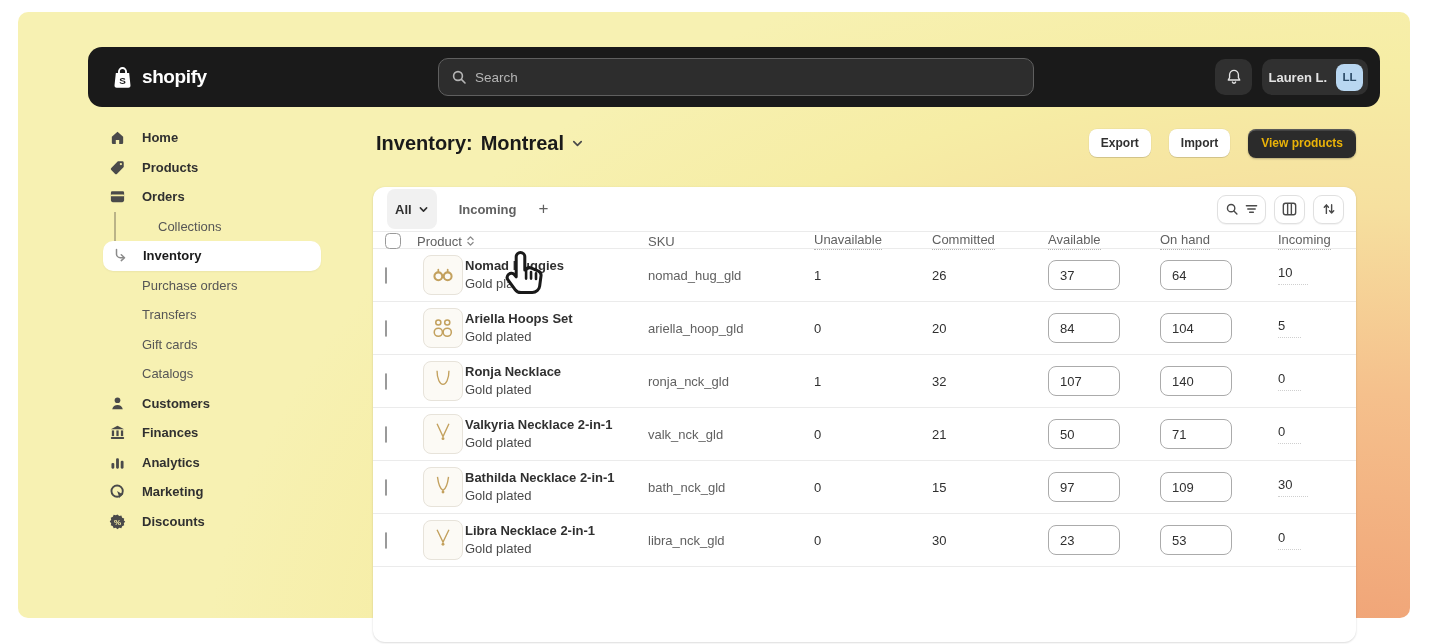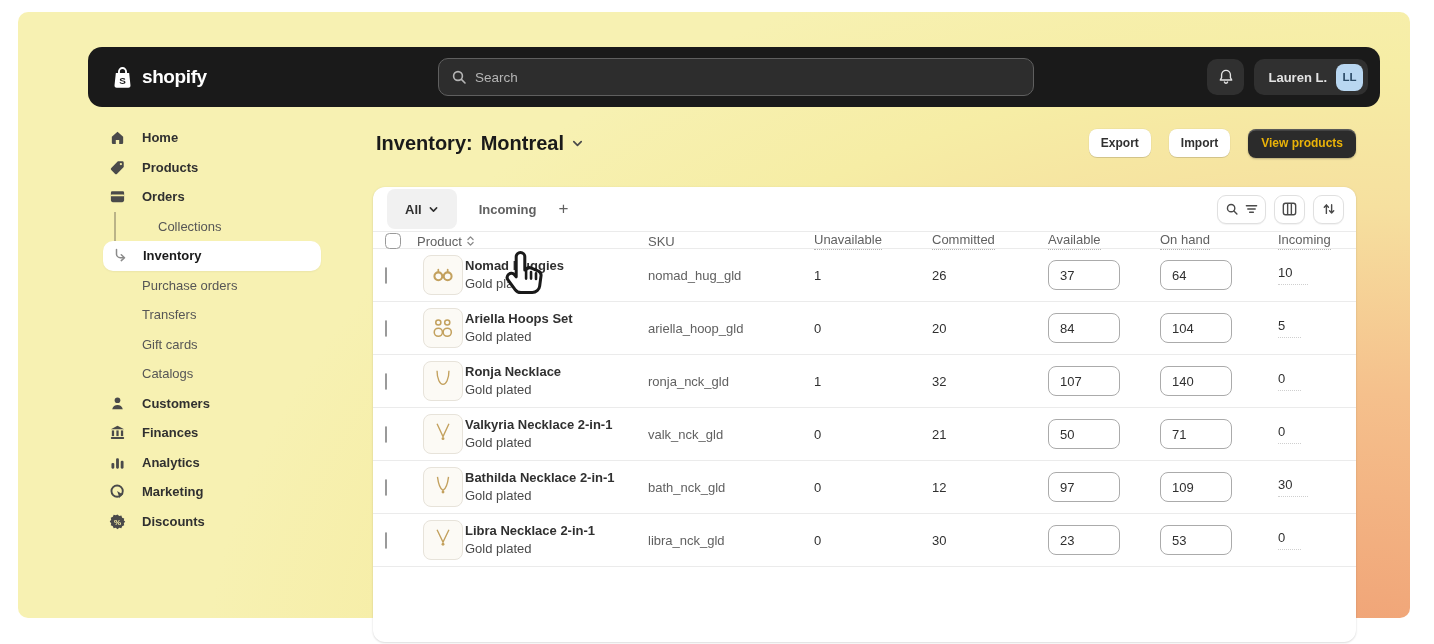--- a/index.html
+++ b/index.html
@@ -14,21 +14,21 @@
     border-radius:14px; display:flex; align-items:center; }
   .logo { display:flex; align-items:center; gap:7px; margin-left:22px; }
   .logo .word { color:#fff; font-size:19px; font-weight:bold; letter-spacing:-0.4px; }
   .searchbar { position:absolute; left:350px; top:11px; width:596px; height:38px; background:#2d2d2d;
     border:1px solid #5f5f5f; border-radius:10px; display:flex; align-items:center; gap:8px; padding:0 12px;
     color:#b5b5b5; font-size:13.5px; cursor:text; }
   .top-right { position:absolute; right:12px; top:12px; display:flex; align-items:center; gap:10px; }
   .bell-btn { width:37px; height:36px; background:#303030; border:none; border-radius:10px;
     display:flex; align-items:center; justify-content:center; cursor:pointer; }
   .user-chip { height:36px; background:#303030; border-radius:10px; display:flex; align-items:center;
-    gap:9px; padding:0 5px 0 14px; cursor:pointer; }
+    gap:9px; padding:0 5px 0 6px; cursor:pointer; }
   .user-chip .name { color:#e3e3e3; font-size:13px; font-weight:600; }
   .avatar { width:27px; height:27px; background:#b9d7f1; color:#2b4a66; border-radius:8px;
     display:flex; align-items:center; justify-content:center; font-size:11.5px; font-weight:bold; }
 
   
   .sidebar { position:absolute; left:85px; top:111px; width:218px; }
   .side-item { height:29.5px; display:flex; align-items:center; font-size:13px; font-weight:600;
     color:#303030; cursor:pointer; border-radius:10px; }
   .side-item .ico { width:17px; display:flex; justify-content:center; margin:0 0 0 6px; }
   .side-item .lbl { margin-left:16px; }
@@ -49,21 +49,21 @@
     font-size:12px; font-weight:600; color:#303030; cursor:pointer;
     box-shadow:0 1px 0 rgba(0,0,0,.12), 0 0 0 .5px rgba(0,0,0,.06); }
   .btn-dark { height:29px; padding:0 13px; background:#2b2b2b; border:none; border-radius:8px;
     font-size:12px; font-weight:600; color:#eab308; cursor:pointer;
     box-shadow:inset 0 1.5px 0 rgba(255,255,255,.22), 0 1px 2px rgba(0,0,0,.25); }
 
   
   .card { position:absolute; left:355px; top:175px; width:983px; height:455px; background:#fff;
     border-radius:12px; box-shadow:0 1px 2px rgba(0,0,0,.12), 0 0 3px rgba(0,0,0,.05); overflow:hidden; }
   .tabs-row { height:44px; display:flex; align-items:center; padding:0 12px 0 14px; }
-  .tab-pill { height:40px; padding:0 18px; background:#f1f1f1; border:none; border-radius:8px;
+  .tab-pill { height:40px; padding:0 8px; background:#f1f1f1; border:none; border-radius:8px;
     font-size:13px; font-weight:600; color:#303030; display:flex; align-items:center; gap:6px; cursor:pointer; }
   .tab-plain { margin-left:22px; background:none; border:none; font-size:13px; font-weight:600;
     color:#616161; cursor:pointer; }
   .tab-add { margin-left:22px; background:none; border:none; font-size:17px; color:#616161; cursor:pointer; }
   .tabs-actions { margin-left:auto; display:flex; gap:8px; }
   .icon-btn { height:29px; min-width:31px; padding:0 7px; background:#fff; border:1px solid #e0e0e0;
     border-radius:9px; display:flex; align-items:center; justify-content:center; gap:6px; cursor:pointer;
     box-shadow:0 1px 1px rgba(0,0,0,.05); }
 
   .grid { display:grid; grid-template-columns:40px 52px 183px 166px 118px 116px 112px 118px 1fr; align-items:center; }
@@ -427,21 +427,21 @@
                 <circle cx="20" cy="26" r="1.7" fill="#c3a15e"></circle>
               </svg>
         </span>
           </div>
         <div>
           <div class="pname">Bathilda Necklace 2-in-1</div>
           <div class="pvariant">Gold plated</div>
         </div>
         <div class="sku">bath_nck_gld</div>
         <div class="num">0</div>
-        <div class="num">12</div>
+        <div class="num">15</div>
         <div><input class="qty-input" value="97" style=""></div>
         <div><input class="qty-input" value="109" style=""></div>
         <div class="num"><span class="incoming-val">30</span></div>
       </div>
 
       <div class="grid trow">
         <div><span class="checkbox"></span></div>
         <div>
             <span class="thumb">
           <svg width="34" height="34" viewBox="0 0 40 40">

